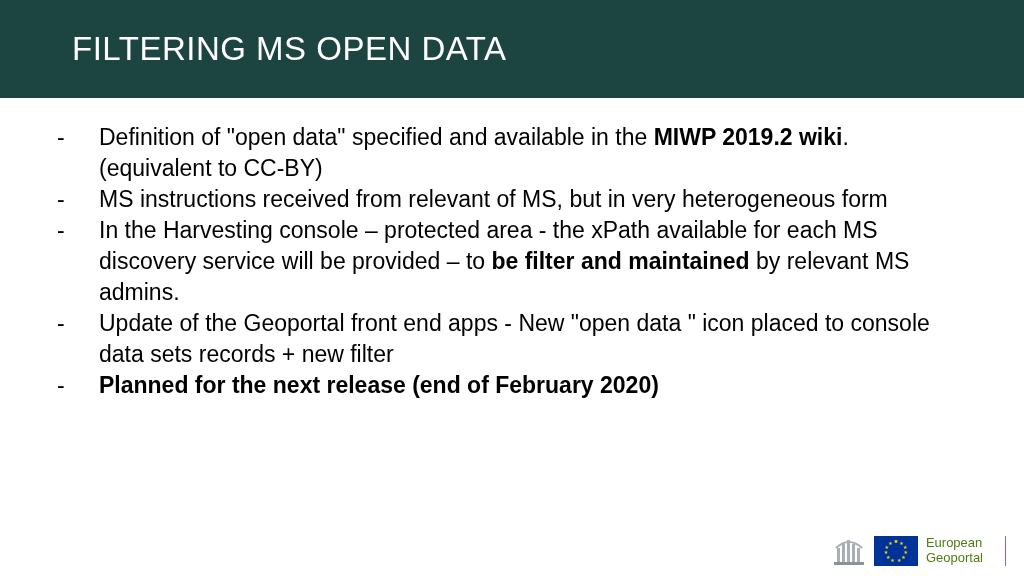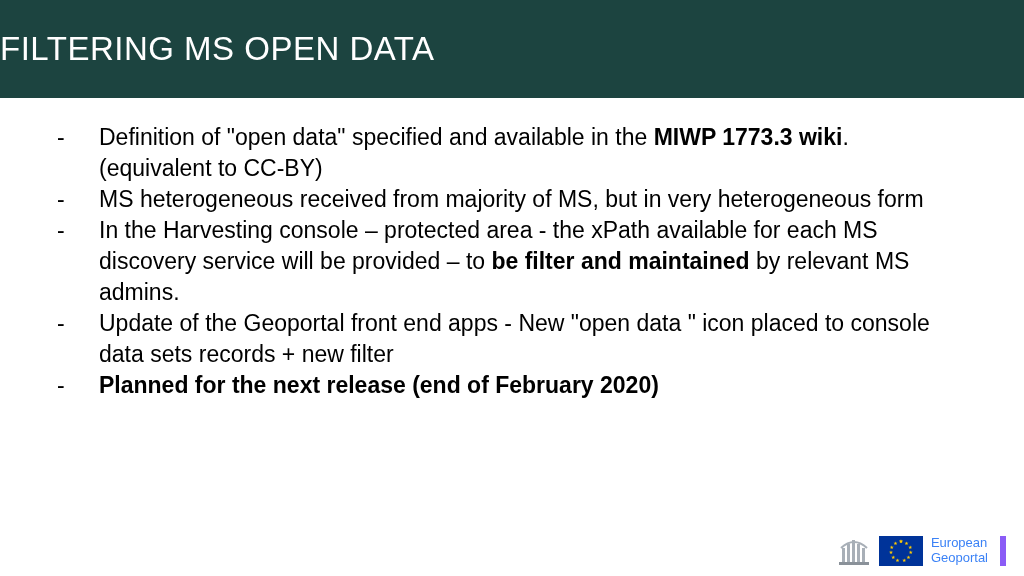--- a/index.html
+++ b/index.html
@@ -13,20 +13,21 @@
       font-family: Verdana, Geneva, sans-serif;
       background: #ffffff;
       position: relative;
       overflow: hidden;
     }
     .header {
       background: #1c4440;
       height: 98px;
       display: flex;
       align-items: center;
+      padding-left: 72px;
     }
     .title {
       color: #ffffff;
       font-size: 33px;
       font-weight: 400;
       letter-spacing: 0.5px;
     }
     .content {
       padding: 24px 60px 0 55px;
     }
@@ -81,43 +82,43 @@
     .star {
       position: absolute;
       color: #FFCC00;
       font-size: 5px;
       transform: translate(-50%, -50%);
     }
     .ec-text {
       font-family: Arial, sans-serif;
       font-size: 13px;
       line-height: 1.15;
-      color: #3b82f6;
-      padding-right: 12px;
-      border-right: 6px solid #8b5cf6;
+      color: #4d7c0f;
+      padding-right: 22px;
+      border-right: 1px solid #8b5cf6;
     }
   </style>
 </head>
 <body>
 
 <div class="header">
   <div class="title">FILTERING MS OPEN DATA</div>
 </div>
 
 <div class="content">
   <ul class="bullet-list">
     <li class="bullet-item">
       <span class="bullet-dash">-</span>
       <span class="bullet-text">
-        <span>Definition of "open data" specified and available in the </span><span class="bold">MIWP 1773.3 wiki</span><span>. (equivalent to CC-BY)</span>
+        <span>Definition of "open data" specified and available in the </span><span class="bold">MIWP 2019.2 wiki</span><span>. (equivalent to CC-BY)</span>
       </span>
     </li>
     <li class="bullet-item">
       <span class="bullet-dash">-</span>
-      <span class="bullet-text">MS heterogeneous received from majority of MS, but in very heterogeneous form</span>
+      <span class="bullet-text">MS instructions received from relevant of MS, but in very heterogeneous form</span>
     </li>
     <li class="bullet-item">
       <span class="bullet-dash">-</span>
       <span class="bullet-text">
         <span>In the Harvesting console – protected area - the xPath available for each MS discovery service will be provided – to </span><span class="bold">be filter and maintained</span><span> by relevant MS admins.</span>
       </span>
     </li>
     <li class="bullet-item">
       <span class="bullet-dash">-</span>
       <span class="bullet-text">Update of the Geoportal front end apps - New "open data " icon placed to console data sets records + new filter</span>

